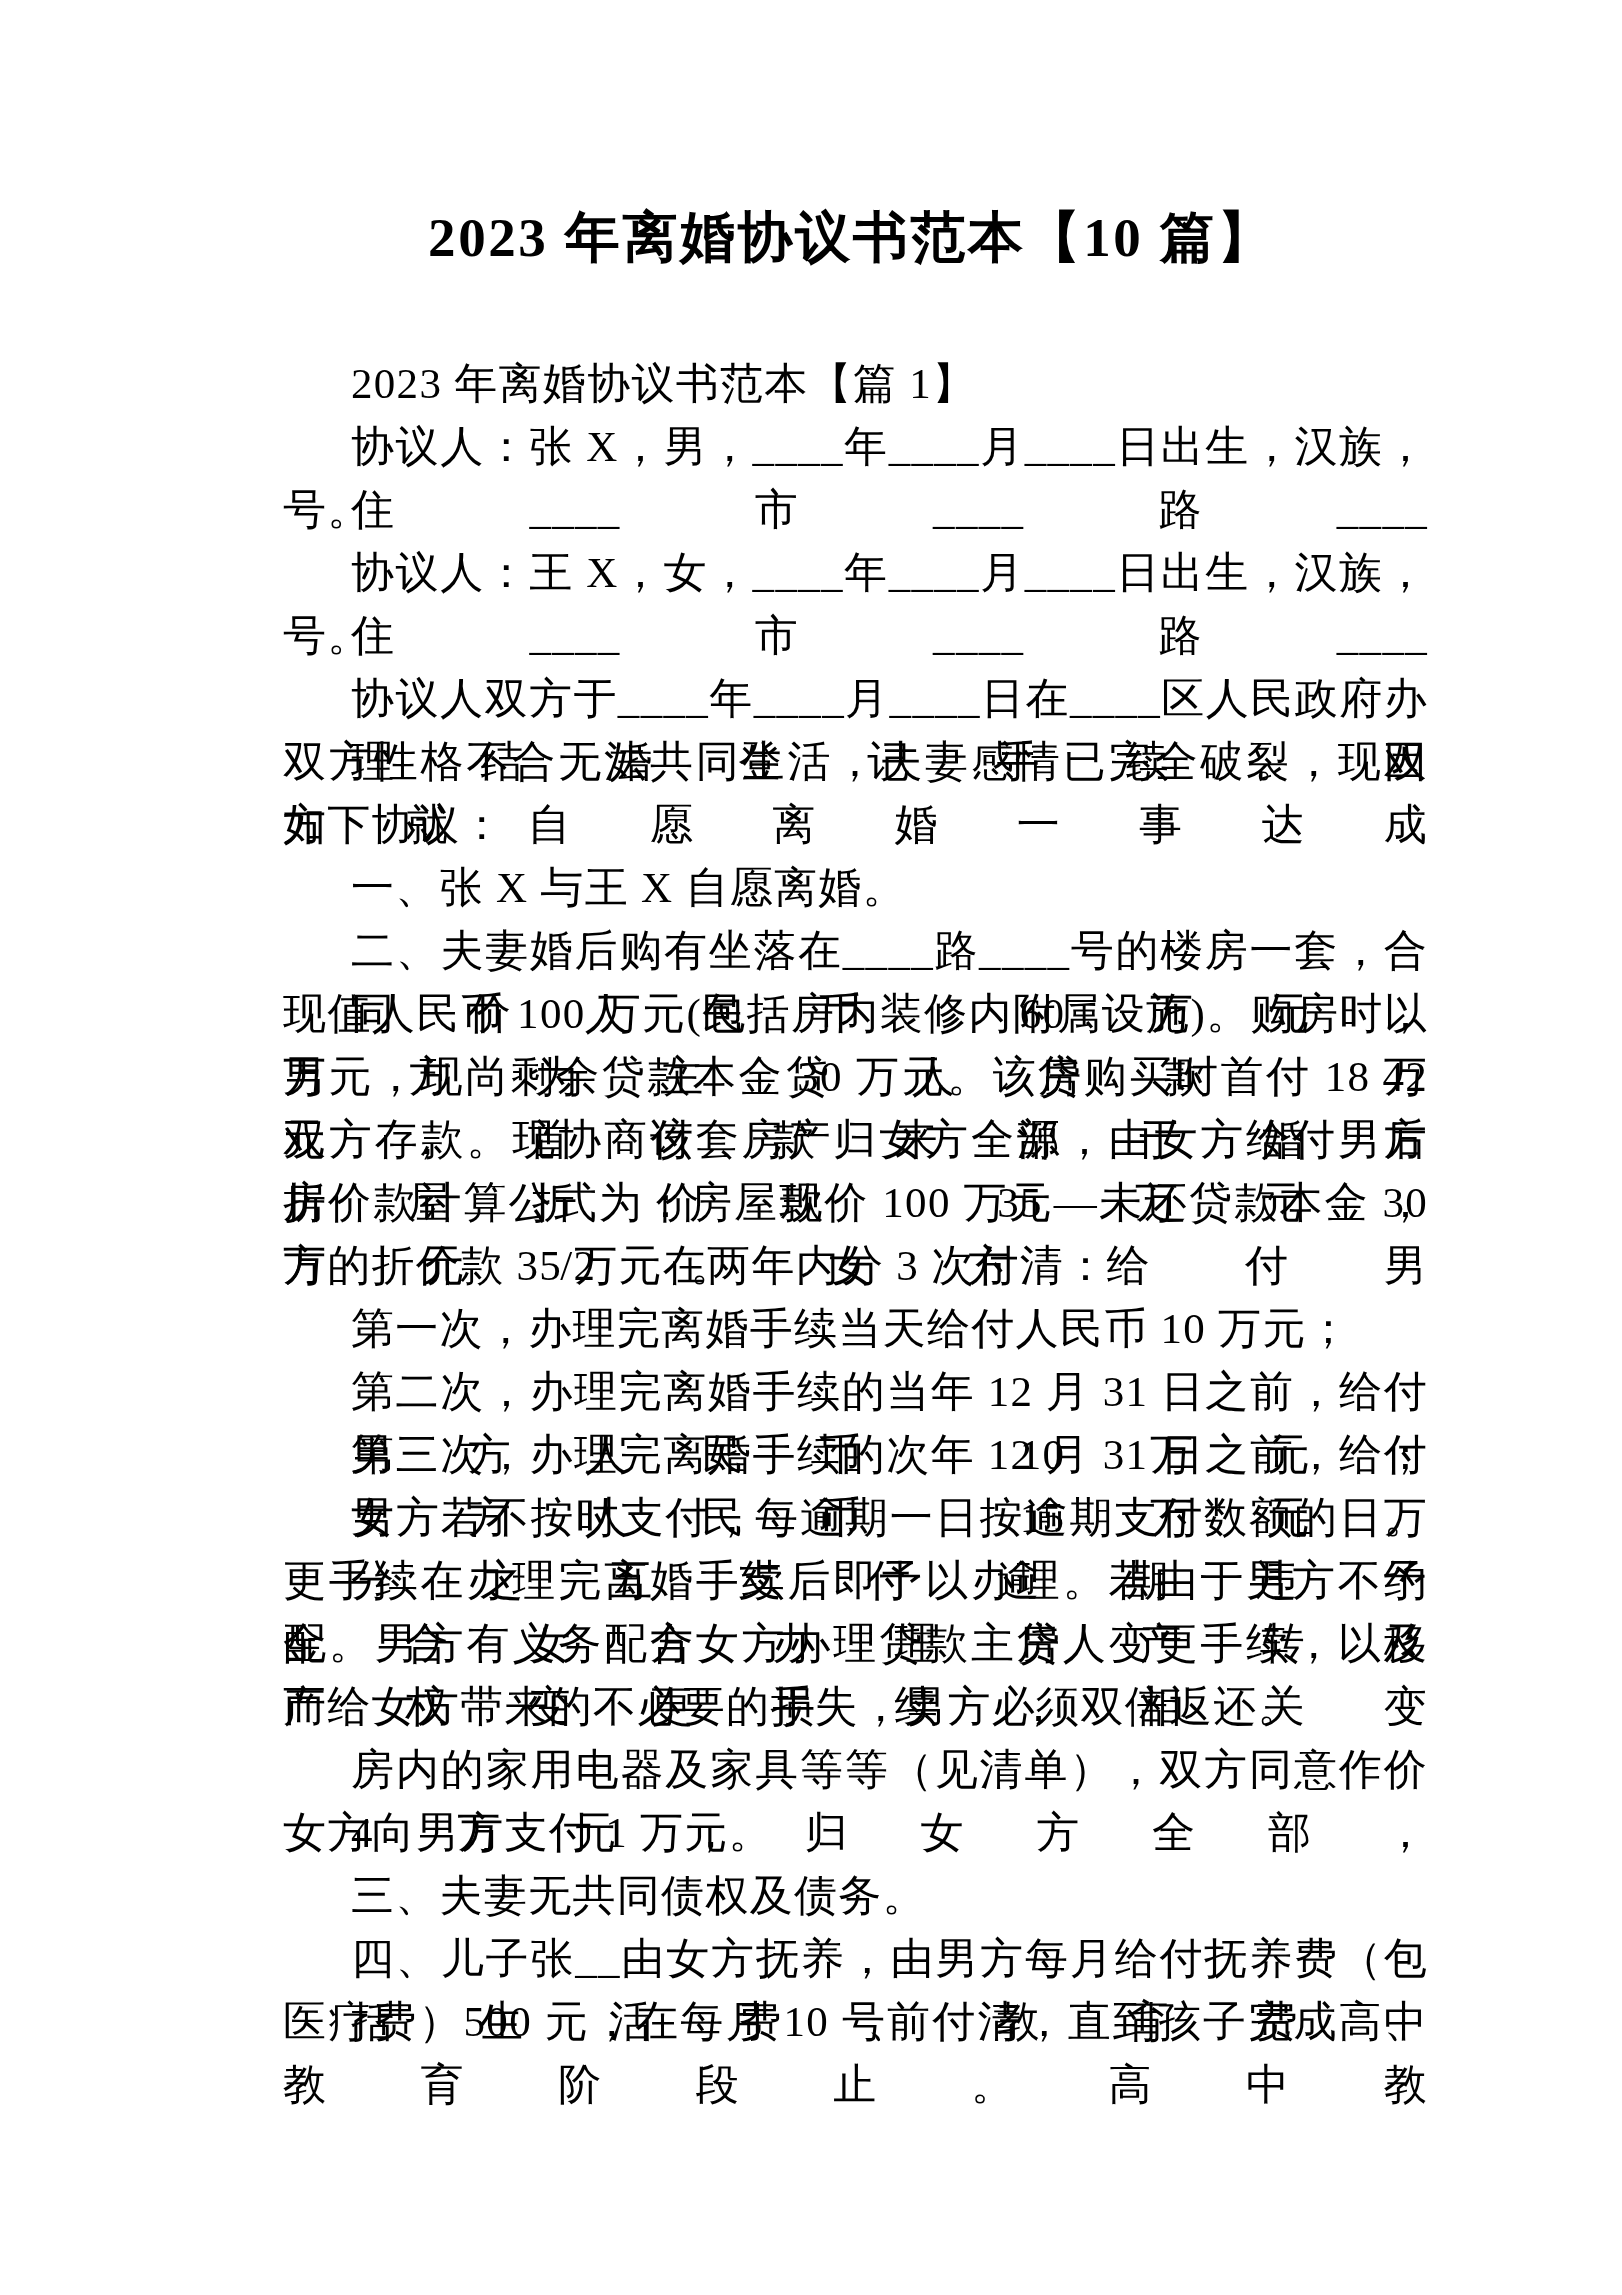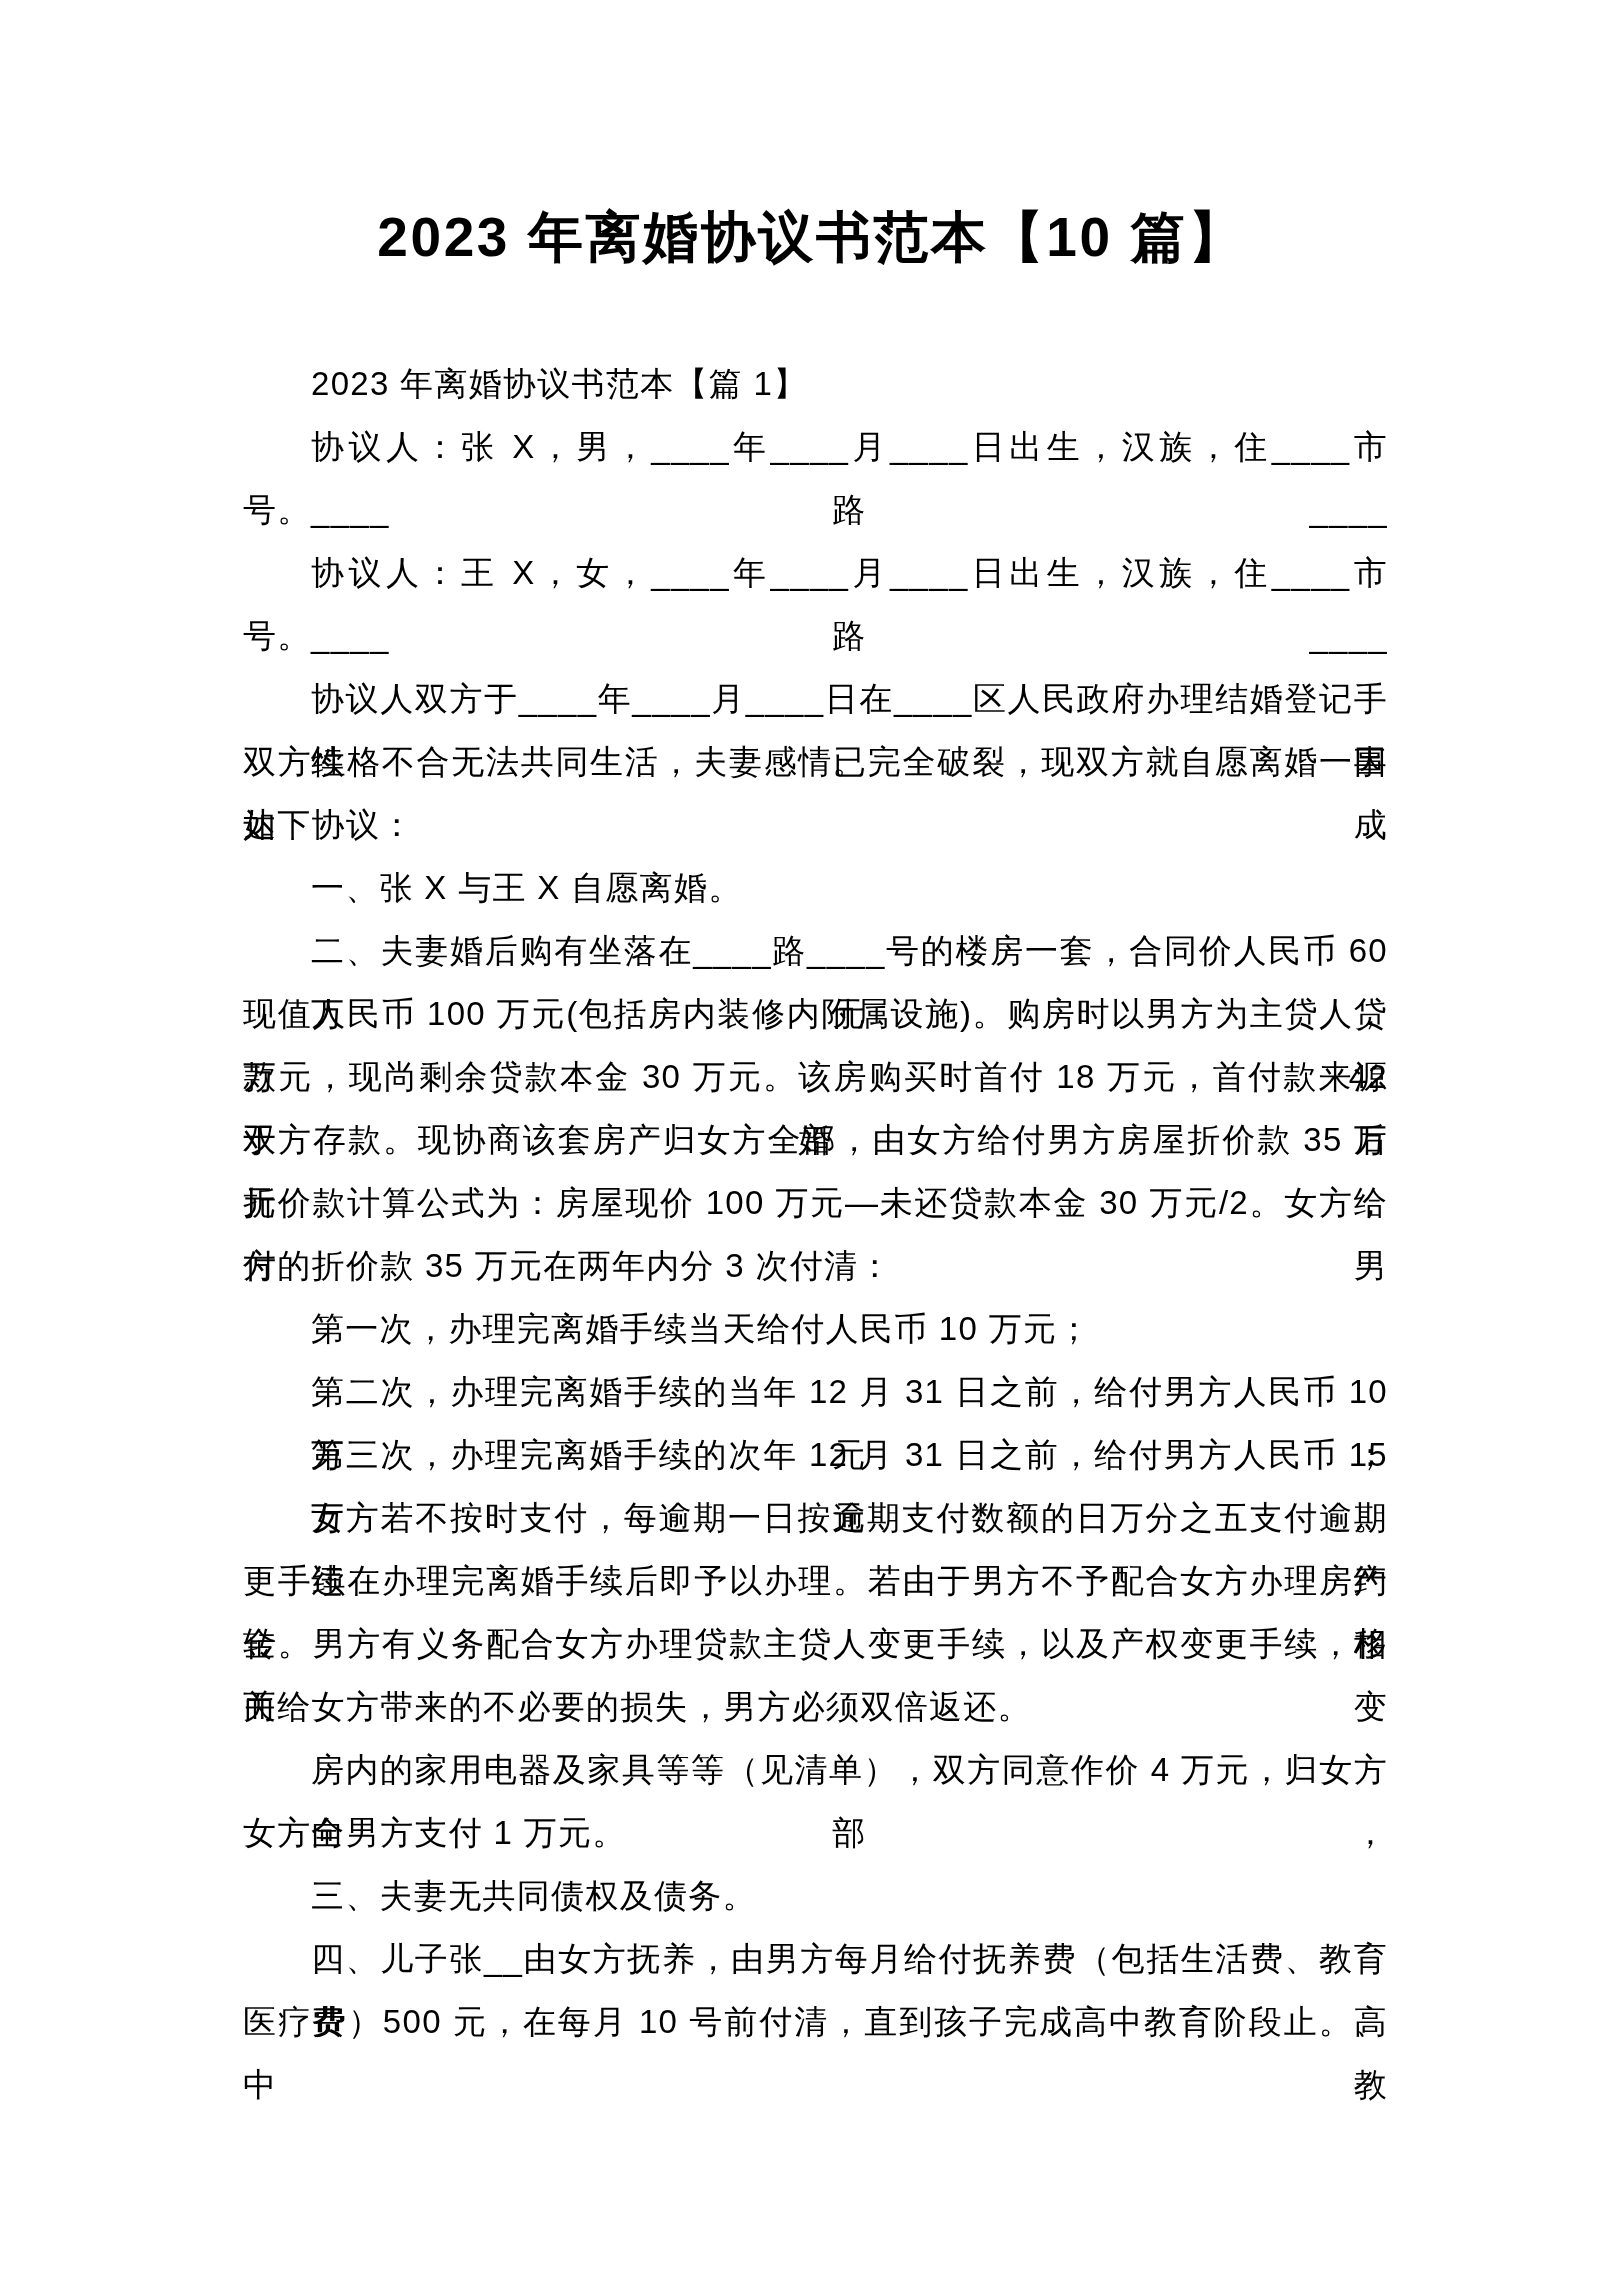--- a/index.html
+++ b/index.html
@@ -6,22 +6,23 @@
     margin: 0;
     padding: 0;
     background: #ffffff;
   }
   .page {
     position: relative;
     width: 1438px;
     height: 2295px;
     background: #ffffff;
     color: #000000;
-    font-family: Liberation Sans, sans-serif;
+    font-family: Liberation Serif, serif;
     overflow: hidden;
+    margin-left: 40px;
   }
   .doc-title {
     position: absolute;
     top: 205px;
     left: 0;
     width: 1623px;
     margin: 0;
     text-align: center;
     font-size: 55px;
     font-weight: bold;
@@ -31,21 +32,21 @@
   }
   .doc-body {
     position: absolute;
     top: 352px;
     left: 243px;
     width: 1145px;
   }
   .text-line {
     height: 63px;
     line-height: 63px;
-    font-size: 33px;
+    font-size: 43px;
     letter-spacing: 1.3px;
     white-space: nowrap;
     text-align: left;
   }
   .text-line.indent {
     padding-left: 68px;
   }
   
   .text-line.fill {
     white-space: normal;

